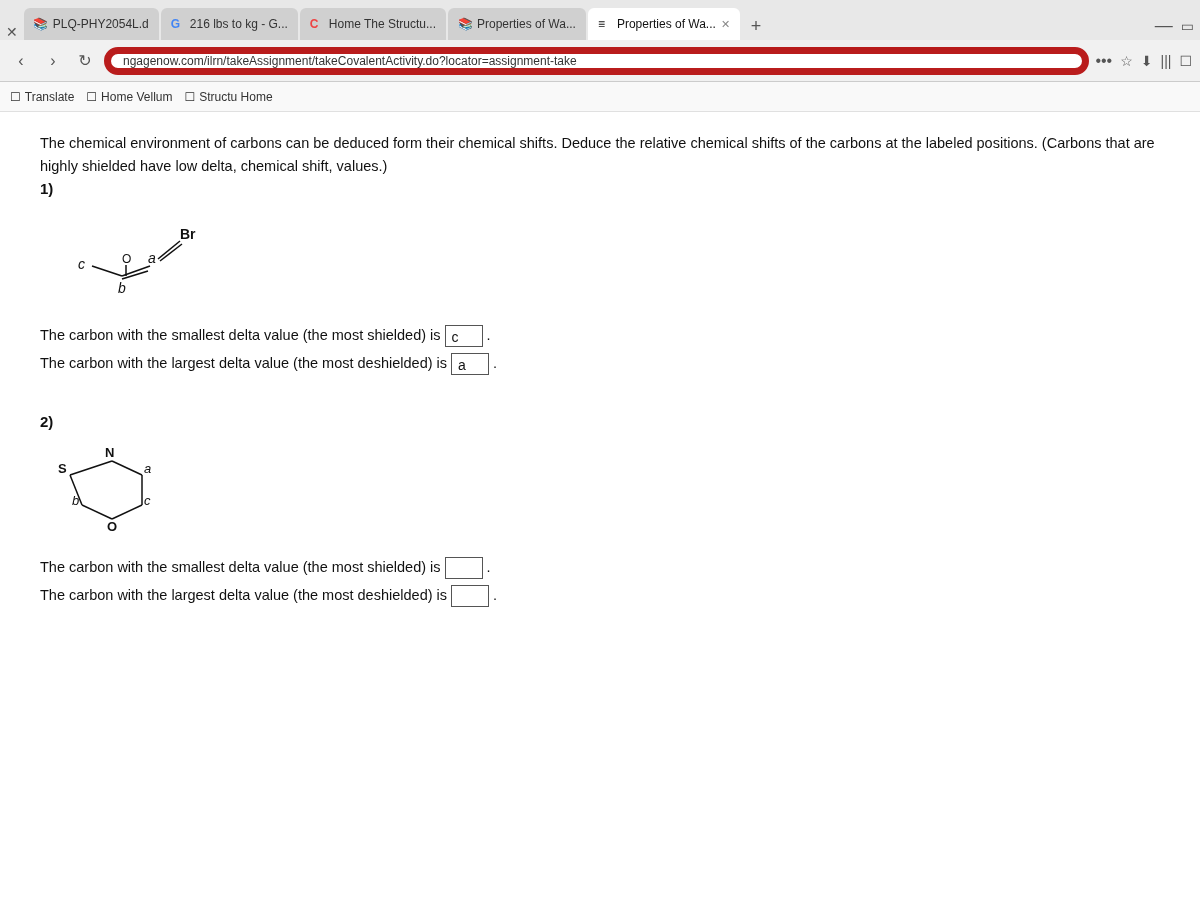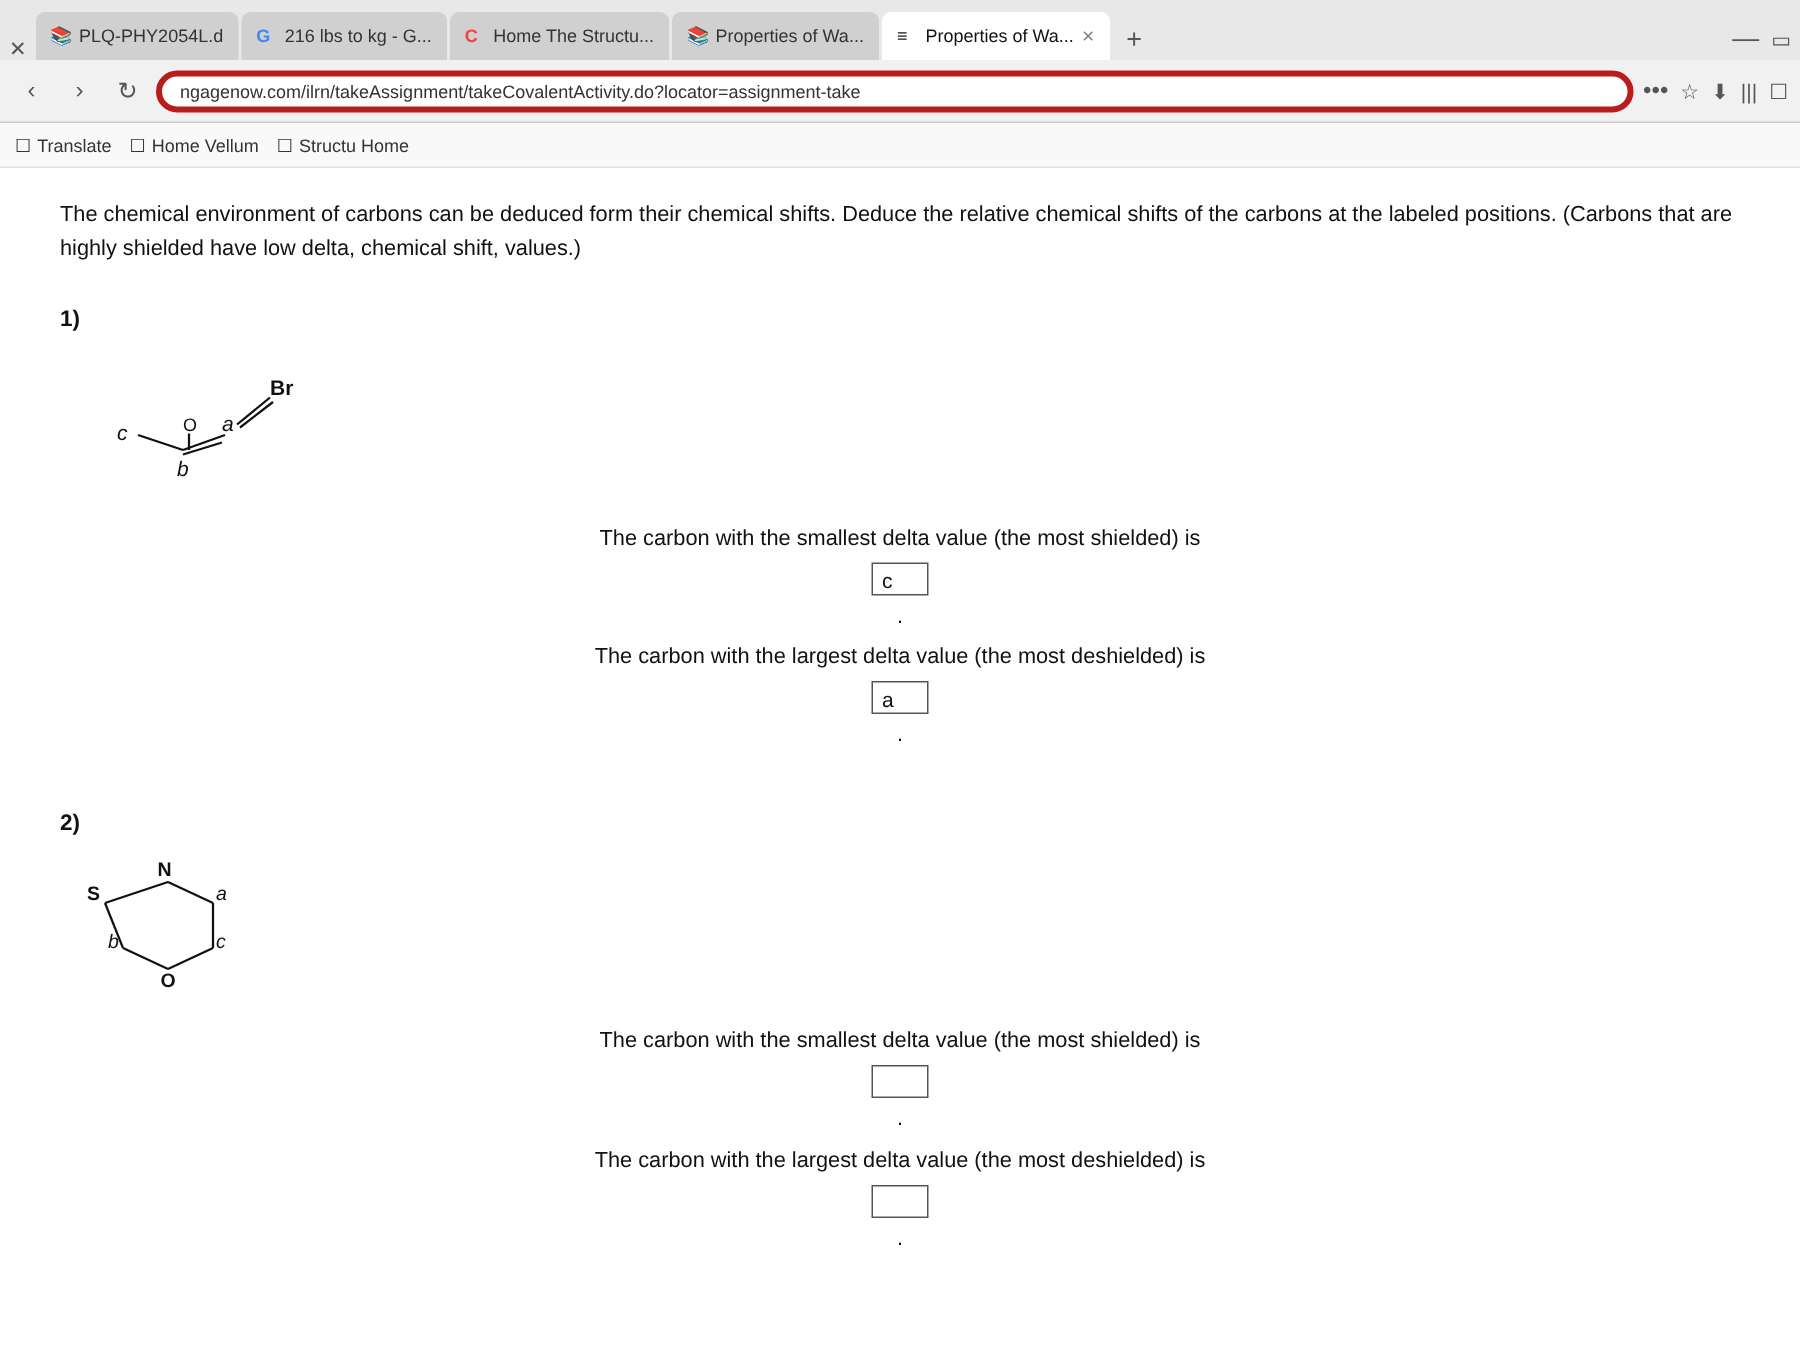--- a/index.html
+++ b/index.html
@@ -99,21 +99,21 @@
       cursor: pointer;
       display: flex;
       align-items: center;
       justify-content: center;
       border-radius: 50%;
     }
 
     .address-input {
       flex: 1;
       height: 28px;
-      border: 4px solid #b91c1c;
+      border: 7px solid #b91c1c;
       border-radius: 14px;
       padding: 0 12px;
       font-size: 12px;
       background: white;
       outline: none;
       color: #333;
     }
 
     .address-icons {
       display: flex;
@@ -179,21 +179,20 @@
 
     .page-body {
       padding: 20px 40px 40px 40px;
       background: white;
       font-size: 15px;
       color: #111;
       line-height: 1.5;
     }
 
     .intro-text {
-      margin-bottom: 24px;
       font-size: 14.5px;
       line-height: 1.6;
     }
 
     .question-block {
       margin-bottom: 36px;
     }
 
     .question-number {
       font-size: 15px;
@@ -202,23 +201,22 @@
     }
 
     .molecule-container {
       margin: 10px 0 14px 10px;
     }
 
     .question-line {
       font-size: 14.5px;
       margin-bottom: 6px;
       display: flex;
-      align-items: center;
+      align-items: flex-start;
       gap: 4px;
-      flex-direction: column;
     }
 
     .answer-box {
       display: inline-block;
       border: 1px solid #555;
       min-width: 38px;
       height: 22px;
       vertical-align: middle;
       padding: 0 4px;
       font-size: 14px;

